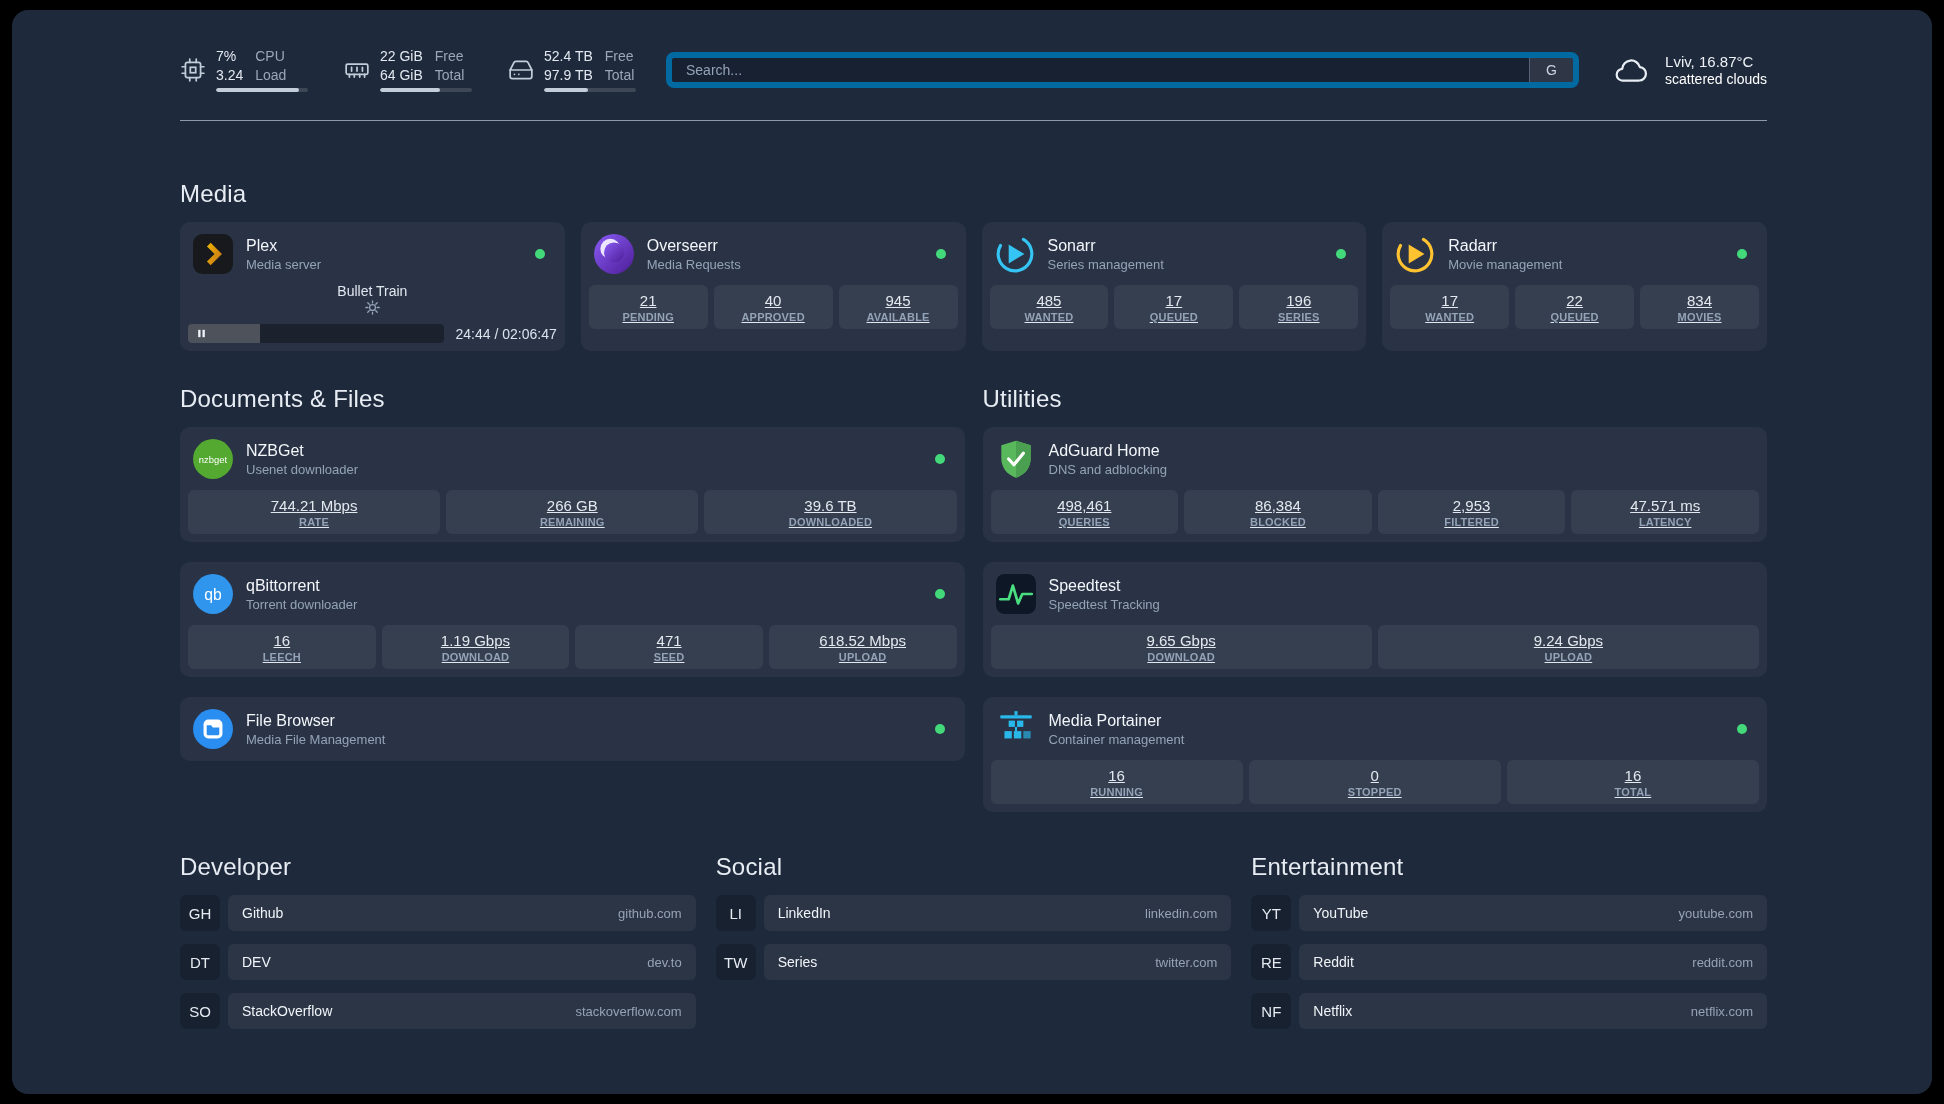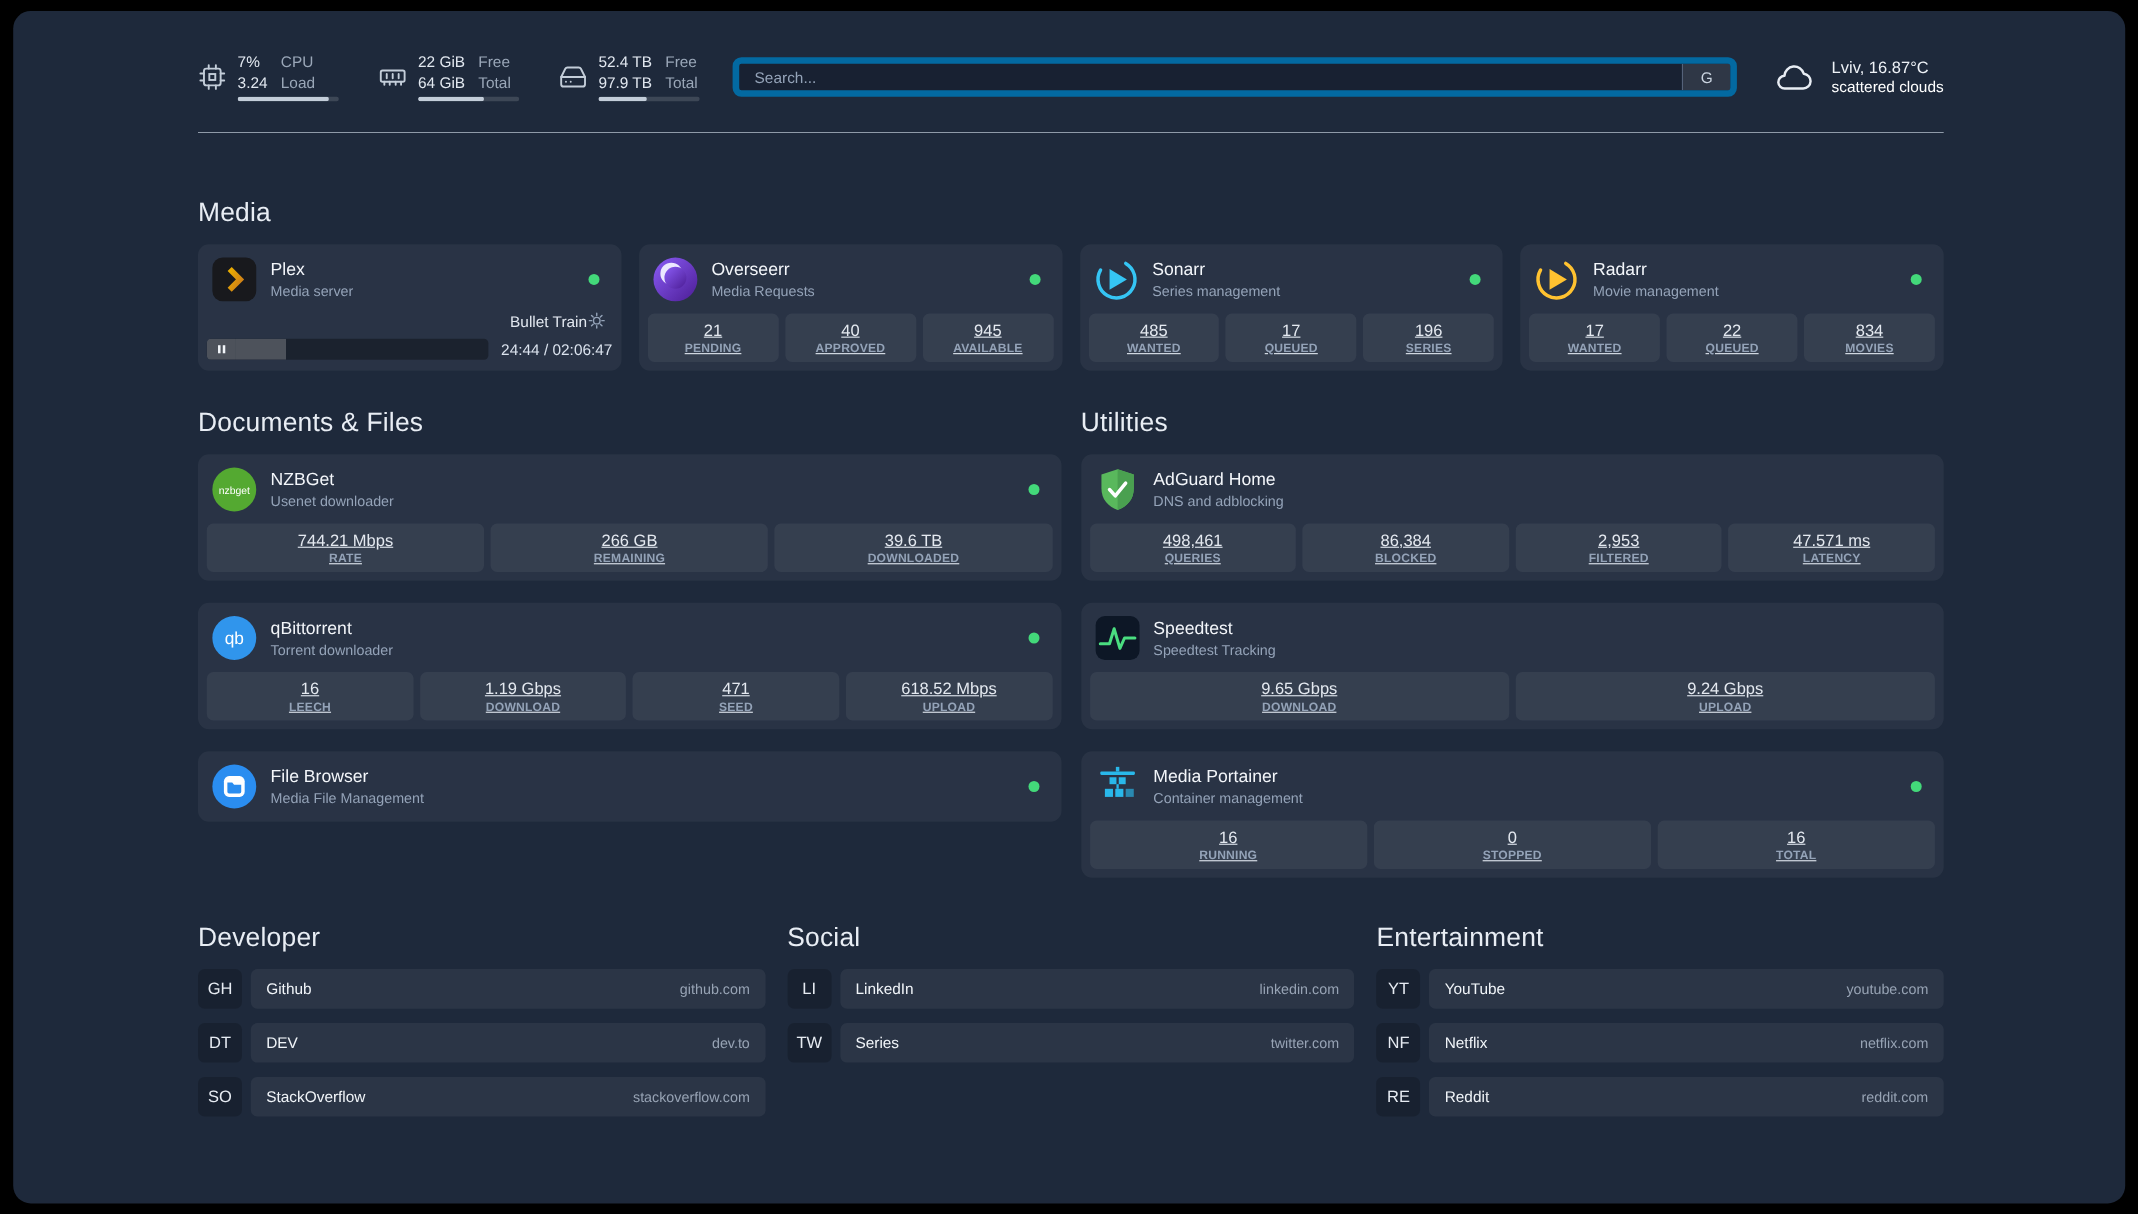--- a/index.html
+++ b/index.html
@@ -51,21 +51,21 @@
   .svc-desc { font-size:13px; color:#94a3b8; }
   .status-dot { width:10px; height:10px; border-radius:50%; background:#43d97a; margin-right:8px; flex:0 0 10px; }
 
   .stats { display:flex; gap:6px; margin-top:7px; }
   .stat { flex:1; background:rgba(255,255,255,0.06); border-radius:6px; text-align:center;
           padding:7px 4px 6px; display:flex; flex-direction:column; gap:2px;text-decoration:underline; }
   .stat-value { font-size:15px; color:#e4e9f0; }
   .stat-label { font-size:11px; font-weight:700; color:#94a3b8; letter-spacing:0.2px; }
 
   
-  .np-row { display:flex; align-items:center; justify-content:flex-end; padding:5px 6px 3px; }
+  .np-row { display:flex; align-items:center; justify-content:space-between; padding:5px 6px 3px;flex-direction:column; }
   .np-title { font-size:14px; color:#e2e8f0; }
   .gear svg { width:17px; height:17px; display:block; }
   .np-progress { display:flex; align-items:center; margin-top:5px; }
   .np-strip { flex:1; display:flex; align-items:center; height:19px; background:rgba(0,0,0,0.32);
               border-radius:4px; overflow:hidden; }
   .pause { width:26px; height:100%; display:flex; align-items:center; justify-content:center;
            background:rgba(255,255,255,0.22); flex:0 0 26px; }
   .pause svg { width:11px; height:11px; display:block; }
   .np-track { flex:1; height:100%; position:relative; }
   .np-fill { height:100%; background:rgba(255,255,255,0.22); }
@@ -582,30 +582,30 @@
       <h2 class="section-title" data-interactable="false">Entertainment</h2>
       <div class="bm-list">
         <div class="bm-row" data-interactable="true">
           <span class="bm-abbr" data-interactable="false">YT</span>
           <span class="bm-bar">
             <span class="bm-name" data-interactable="false">YouTube</span>
             <span class="bm-url" data-interactable="false">youtube.com</span>
           </span>
         </div>
         <div class="bm-row" data-interactable="true">
+          <span class="bm-abbr" data-interactable="false">RE</span>
+          <span class="bm-bar">
+            <span class="bm-name" data-interactable="false">Reddit</span>
+            <span class="bm-url" data-interactable="false">reddit.com</span>
+          </span>
+        </div>
+        <div class="bm-row" data-interactable="true">
           <span class="bm-abbr" data-interactable="false">NF</span>
           <span class="bm-bar">
             <span class="bm-name" data-interactable="false">Netflix</span>
             <span class="bm-url" data-interactable="false">netflix.com</span>
           </span>
         </div>
-        <div class="bm-row" data-interactable="true">
-          <span class="bm-abbr" data-interactable="false">RE</span>
-          <span class="bm-bar">
-            <span class="bm-name" data-interactable="false">Reddit</span>
-            <span class="bm-url" data-interactable="false">reddit.com</span>
-          </span>
-        </div>
       </div>
     </section>
   </div>
 
 </div>
 
 </body></html>

